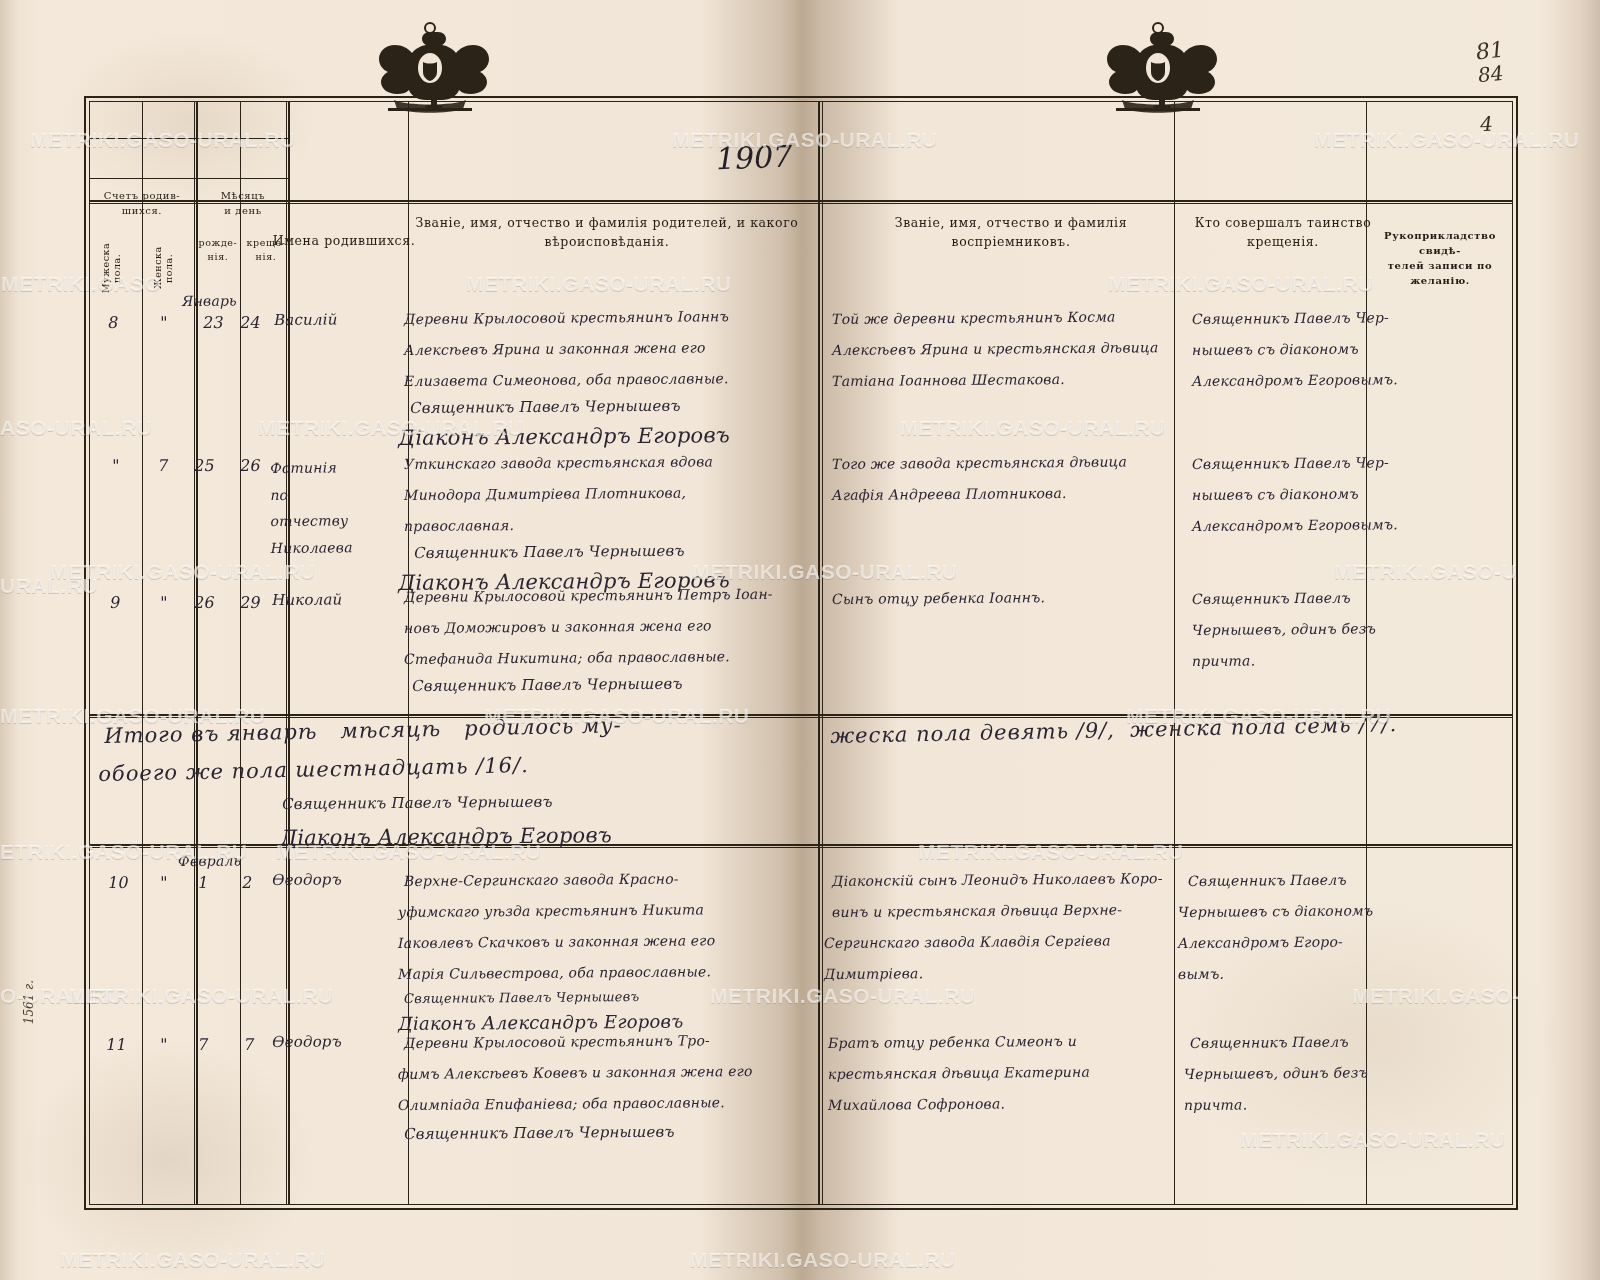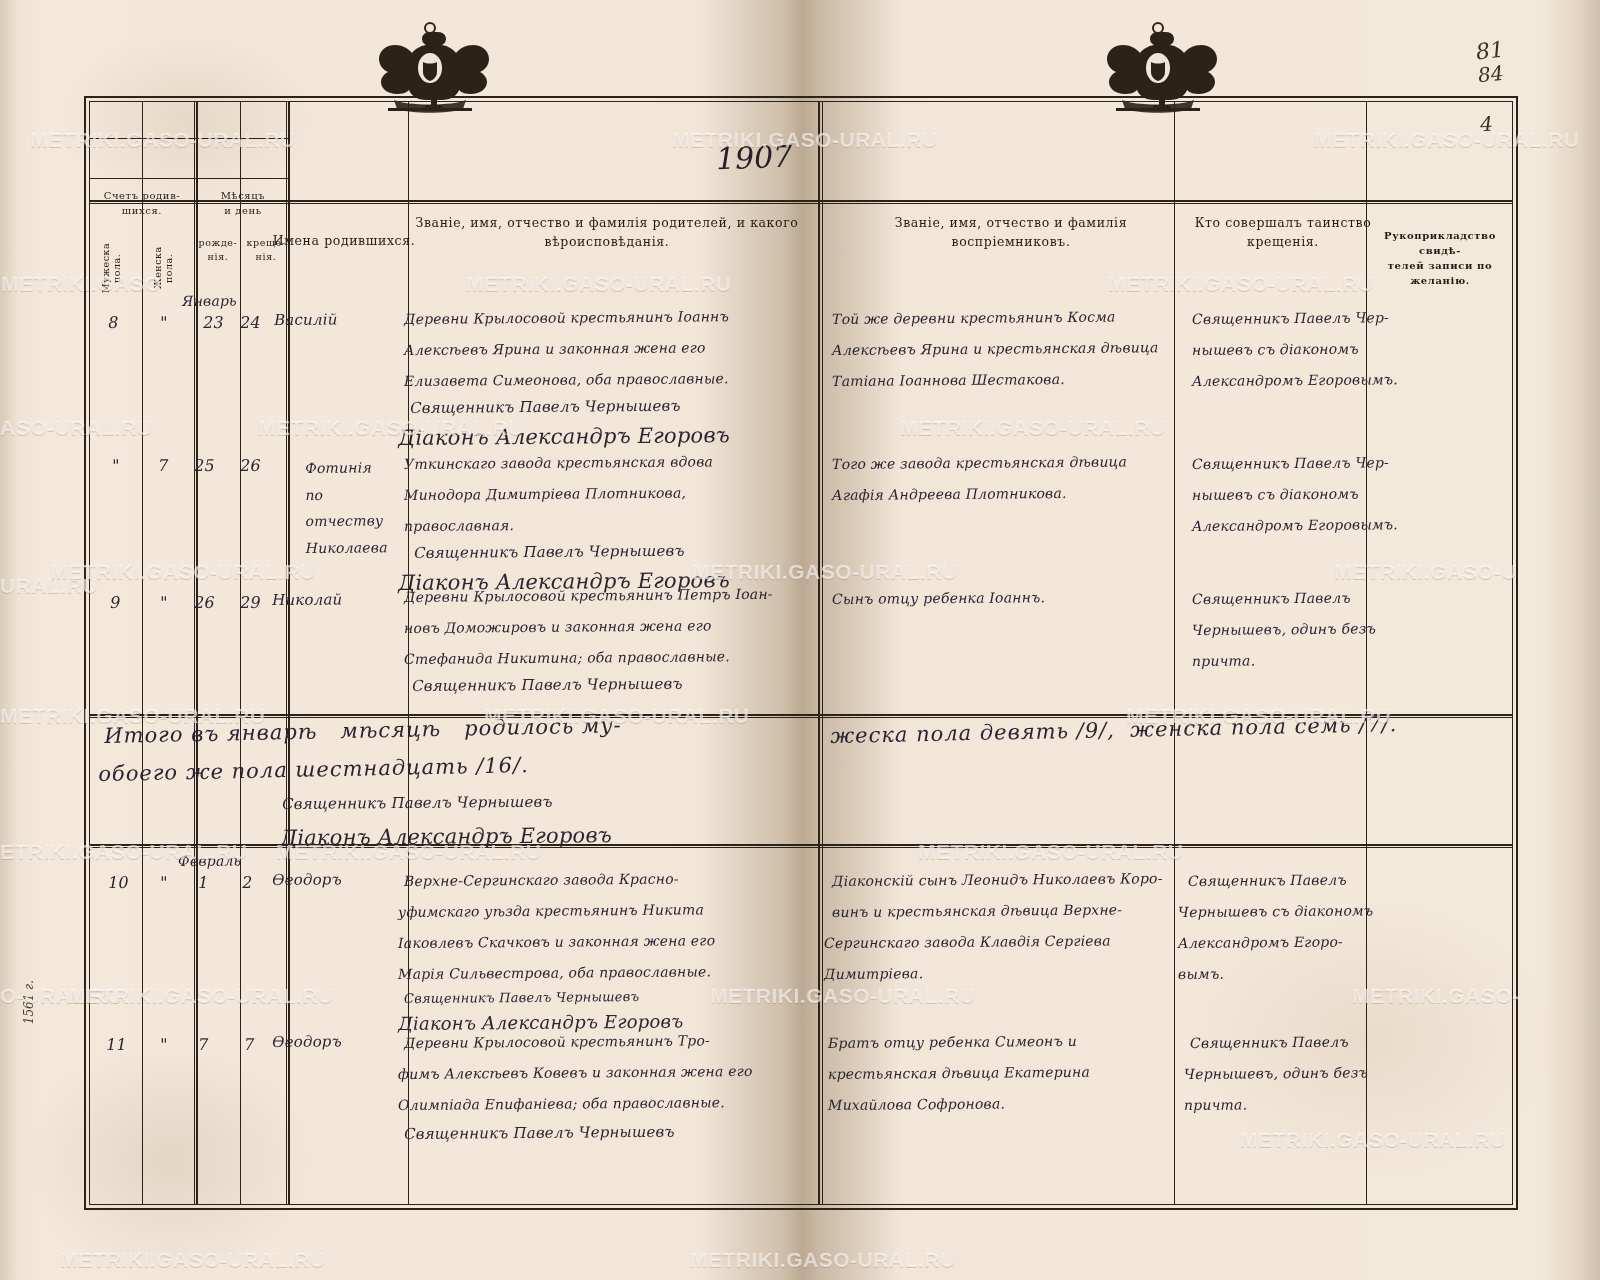--- a/index.html
+++ b/index.html
@@ -195,21 +195,21 @@
   <div class="hw s" style="left:832px;top:341px;">Алексѣевъ Ярина и крестьянская дѣвица</div>
   <div class="hw s" style="left:832px;top:372px;">Татiана Iоаннова Шестакова.</div>
   <div class="hw s" style="left:1192px;top:310px;">Священникъ Павелъ Чер-</div>
   <div class="hw s" style="left:1192px;top:341px;">нышевъ съ дiакономъ</div>
   <div class="hw s" style="left:1192px;top:372px;">Александромъ Егоровымъ.</div>
 
   <div class="hw n" style="left:112px;top:455px;">"</div>
   <div class="hw n" style="left:158px;top:455px;">7</div>
   <div class="hw n" style="left:194px;top:455px;">25</div>
   <div class="hw n" style="left:240px;top:455px;">26</div>
-  <div class="hw s" style="left:270px;top:455px;width:48px;white-space:pre-line;line-height:1.9;margin-left:35px;">Фотинiя
+  <div class="hw s" style="left:270px;top:455px;width:48px;white-space:pre-line;line-height:1.9;">Фотинiя
 по отчеству
 Николаева</div>
   <div class="hw s" style="left:404px;top:455px;">Уткинскаго завода крестьянская вдова</div>
   <div class="hw s" style="left:404px;top:486px;">Минодора Димитрiева Плотникова,</div>
   <div class="hw s" style="left:404px;top:517px;">православная.</div>
   <div class="hw sig" style="left:414px;top:543px;">Священникъ Павелъ Чернышевъ</div>
   <div class="hw big" style="left:398px;top:569px;">Дiаконъ Александръ Егоровъ</div>
   <div class="hw s" style="left:832px;top:455px;">Того же завода крестьянская дѣвица</div>
   <div class="hw s" style="left:832px;top:486px;">Агафiя Андреева Плотникова.</div>
   <div class="hw s" style="left:1192px;top:455px;">Священникъ Павелъ Чер-</div>

